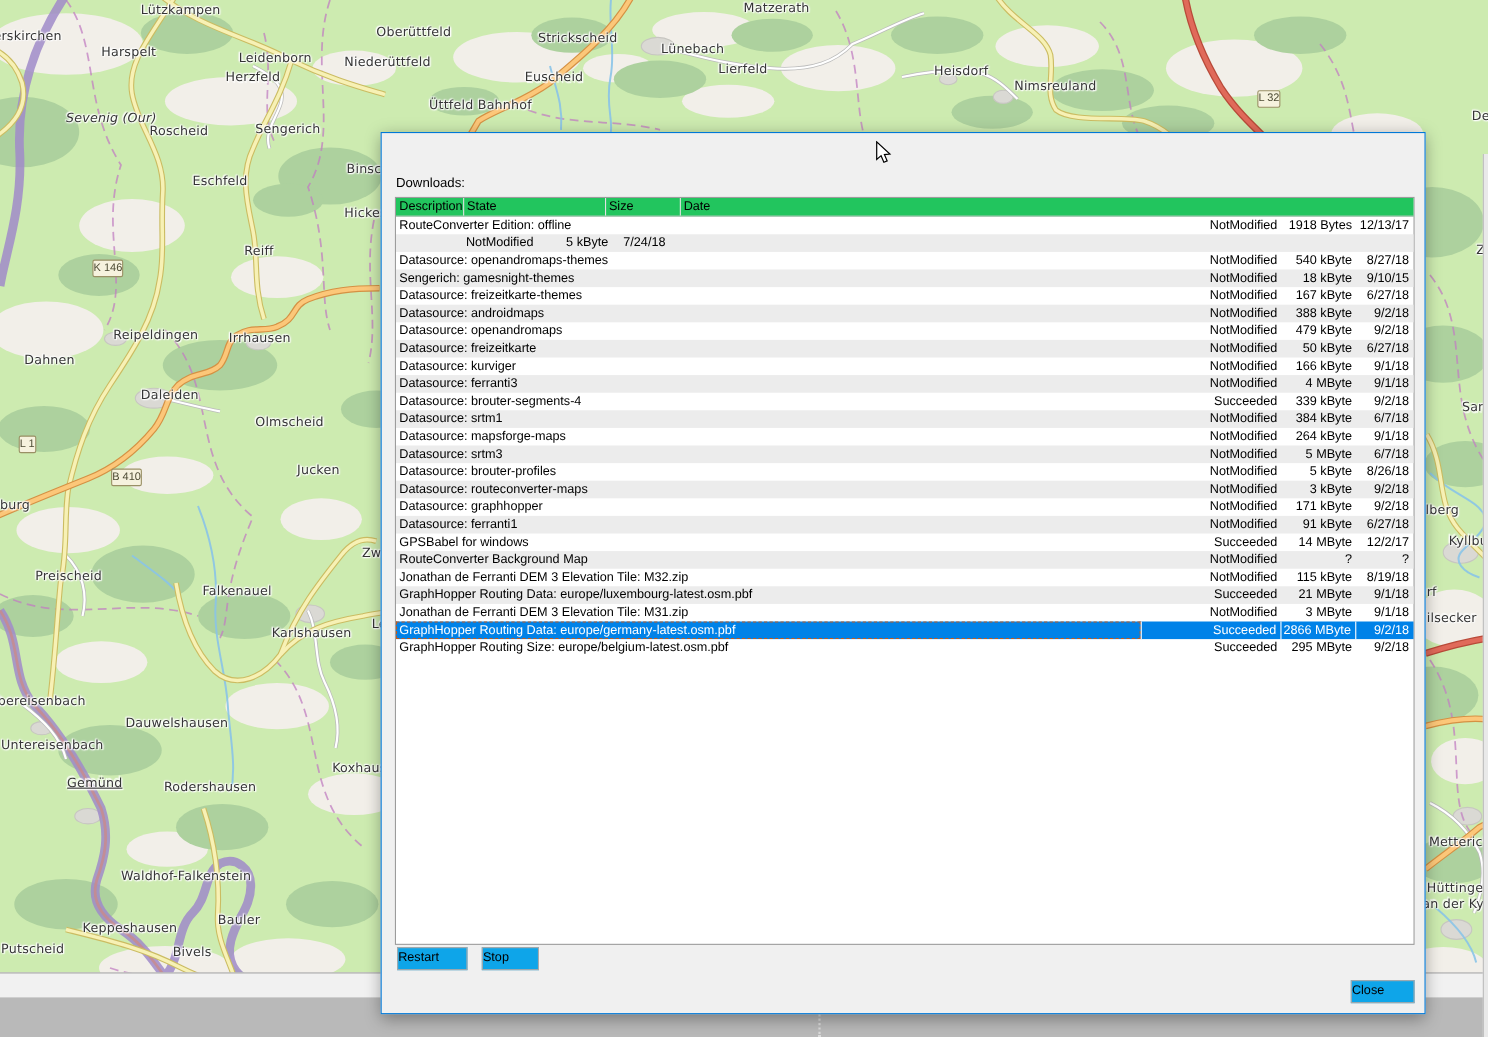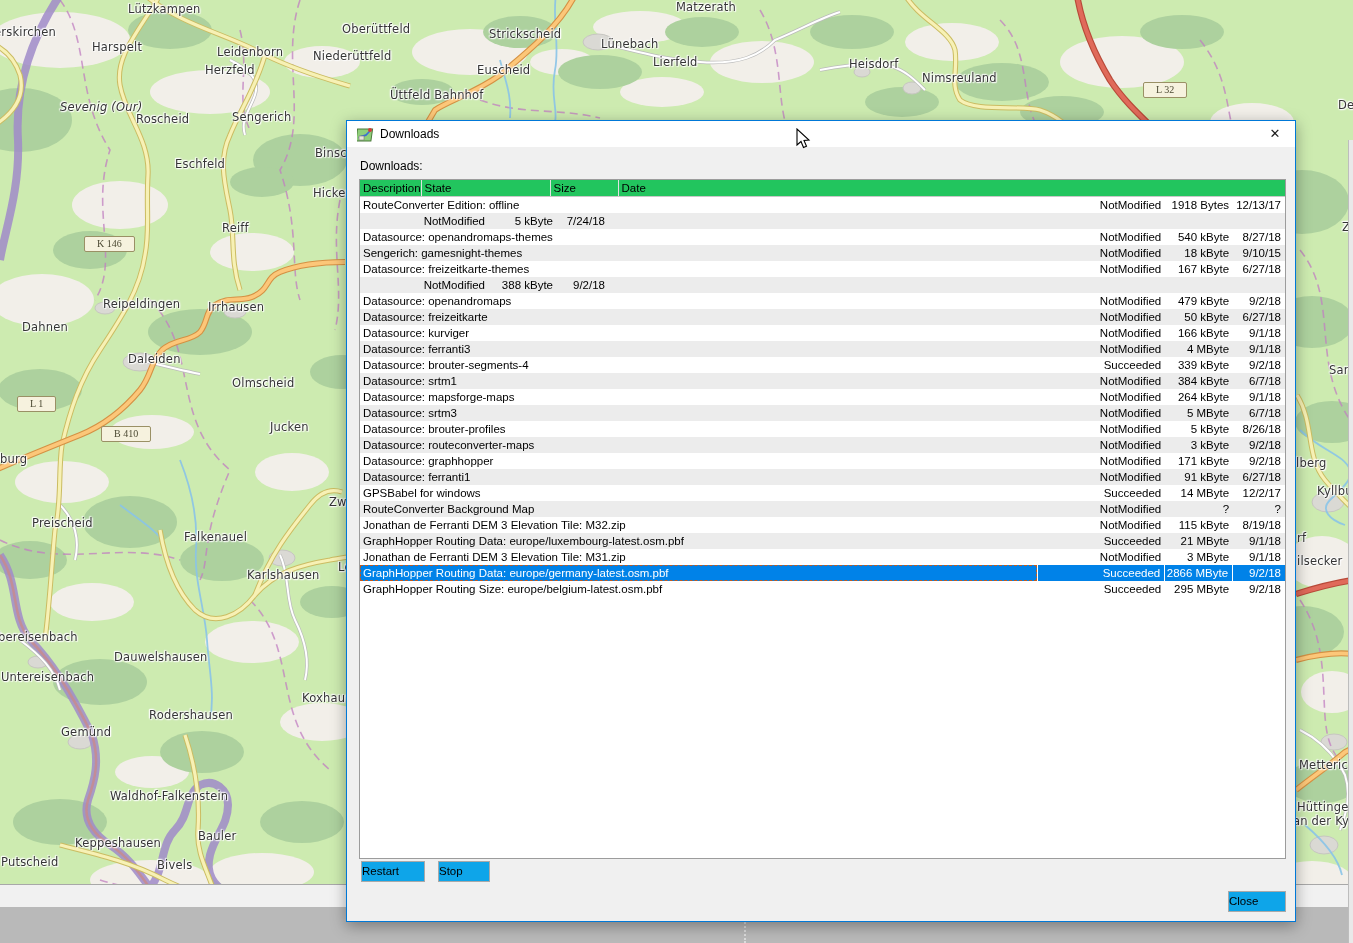--- a/index.html
+++ b/index.html
@@ -3,22 +3,22 @@
 <meta charset="utf-8">
 <style>
   html,body{margin:0;padding:0;background:#888;}
   .screen{position:relative;width:1353px;height:943px;overflow:hidden;
           font-family:"Liberation Sans",sans-serif;background:#cdebb0;}
   svg.mapbg{position:absolute;left:0;top:0;}
   
   .map-label{position:absolute;font-family:"DejaVu Sans",sans-serif;font-size:11.5px;
     color:#353535;white-space:nowrap;letter-spacing:.2px;
     text-shadow:0 0 2px #fff,0 0 2px #fff,0 0 3px #fff,1px 1px 1px #fff,-1px -1px 1px #fff;}
-  .road-badge{position:absolute;font-family:Liberation Serif, serif;font-size:10px;color:#4c4a33;
-    background:#f6f2de;border:1px solid #9a9065;border-radius:2px;padding:0 12px;line-height:14px;
+  .road-badge{position:absolute;font-family:Liberation Sans, sans-serif;font-size:10px;color:#4c4a33;
+    background:#f6f2de;border:1px solid #9a9065;border-radius:2px;padding:0 0;line-height:14px;
     white-space:nowrap;}
   
   .strip-light{position:absolute;left:0;top:884px;width:1353px;height:22px;background:#f1f1f1;
     border-top:1px solid #a8a8a8;border-bottom:1px solid #9e9e9e;}
   .strip-gray{position:absolute;left:0;top:907px;width:1353px;height:36px;background:#b9b9b9;}
   .splitter-dots{position:absolute;left:744px;top:907px;width:0;height:36px;border-left:2px dotted #dcdcdc;}
   .right-edge{position:absolute;right:0;top:140px;width:4px;height:803px;background:#e9e9e9;border-left:1px solid #bdbdbd;}
   
   .dialog{position:absolute;left:346px;top:120px;width:950px;height:802px;background:#f0f0f0;
     border:1px solid #0078d7;box-sizing:border-box;box-shadow:0 4px 14px rgba(0,0,0,.35);}
@@ -274,21 +274,21 @@
       <div class="map-label" style="left: 329px; top: 495px;">Zweif</div>
       <div class="map-label" style="left: 32px; top: 516px;">Preischeid</div>
       <div class="map-label" style="left: 184px; top: 530px;">Falkenauel</div>
       <div class="map-label" style="left: 247px; top: 568px;">Karlshausen</div>
       <div class="map-label" style="left: 338px; top: 560px;">Le</div>
       <div class="map-label" style="left: -2px; top: 630px;">bereisenbach</div>
       <div class="map-label" style="left: 1px; top: 670px;">Untereisenbach</div>
       <div class="map-label" style="left: 114px; top: 650px;">Dauwelshausen</div>
       <div class="map-label" style="left: 149px; top: 708px;">Rodershausen</div>
       <div class="map-label" style="left: 302px; top: 691px;">Koxhause</div>
-      <div class="map-label" style="left: 61px; top: 725px;">Gemünd</div>
+      <div class="map-label" style="left: 61px; top: 704px; text-decoration: underline;">Gemünd</div>
       <div class="map-label" style="left: 110px; top: 789px;">Waldhof-Falkenstein</div>
       <div class="map-label" style="left: 75px; top: 836px;">Keppeshausen</div>
       <div class="map-label" style="left: 198px; top: 829px;">Bauler</div>
       <div class="map-label" style="left: 1px; top: 855px;">Putscheid</div>
       <div class="map-label" style="left: 157px; top: 858px;">Bivels</div>
       <div class="map-label" style="left: 1338px; top: 98px;">De</div>
       <div class="map-label" style="left: 1342px; top: 220px;">Ze</div>
       <div class="map-label" style="left: 1329px; top: 363px;">Sankt</div>
       <div class="map-label" style="left: 1296px; top: 456px;">lberg</div>
       <div class="map-label" style="left: 1317px; top: 484px;">Kyllbur</div>
@@ -304,31 +304,20 @@
       <div class="road-badge" style="left: 101px; top: 426px;">B 410</div>
       <div class="road-badge" style="left: 1143px; top: 82px;">L 32</div>
     </div>
 
   <div class="strip-light"></div>
   <div class="strip-gray"></div>
   <div class="splitter-dots"></div>
   <div class="right-edge"></div>
 
   <div class="dialog">
-    <div class="titlebar">
-      <svg class="app-ico" viewBox="0 0 17 17">
-        <rect x="1" y="3" width="15" height="12" fill="#8fcf7a" stroke="#4a7a3a" stroke-width="1" transform="skewX(-8)"></rect>
-        <path d="M2,12 C5,8 8,12 11,7 L14,4" fill="none" stroke="#3b6fd4" stroke-width="1.6"></path>
-        <circle cx="13" cy="4" r="2" fill="#d43b3b"></circle>
-        <rect x="2" y="10" width="5" height="4" fill="#e8e4da" stroke="#777" stroke-width=".6"></rect>
-      </svg>
-      <span class="ttl">Downloads</span>
-      <span class="spacer"></span>
-      <span class="close-x">✕</span>
-    </div>
 
     <div class="dlg-label">Downloads:</div>
 
     <div class="dtable">
       <div class="thead">
         <div class="hc desc">Description</div>
         <div class="hc state" style="width:129px;">State</div>
         <div class="hc size" style="width:68px;">Size</div>
         <div class="hc date" style="width:52px;border-right:none;">Date</div>
       </div>
@@ -356,20 +345,21 @@
             <div class="c size">18 kByte</div>
             <div class="c date">9/10/15</div>
           </div>
           <div class="drow">
             <div class="c desc">Datasource: freizeitkarte-themes</div>
             <div class="c state">NotModified</div>
             <div class="c size">167 kByte</div>
             <div class="c date">6/27/18</div>
           </div>
           <div class="drow alt">
+            <div class="c desc">Datasource: androidmaps</div>
             <div class="c state">NotModified</div>
             <div class="c size">388 kByte</div>
             <div class="c date">9/2/18</div>
           </div>
           <div class="drow">
             <div class="c desc">Datasource: openandromaps</div>
             <div class="c state">NotModified</div>
             <div class="c size">479 kByte</div>
             <div class="c date">9/2/18</div>
           </div>

